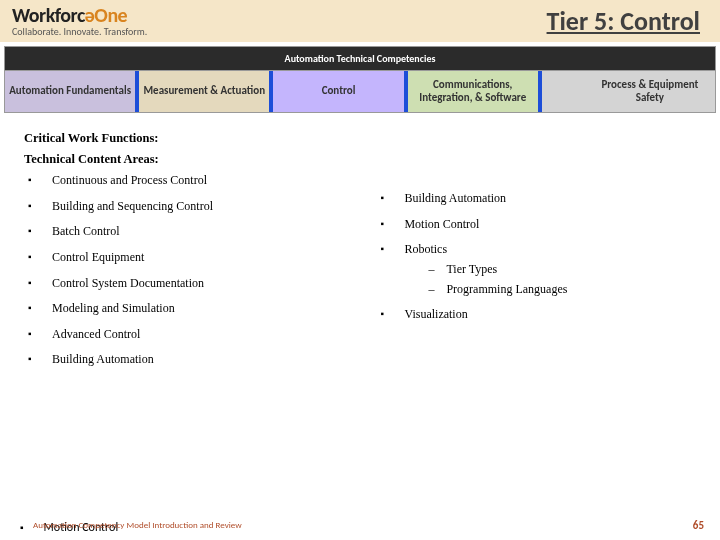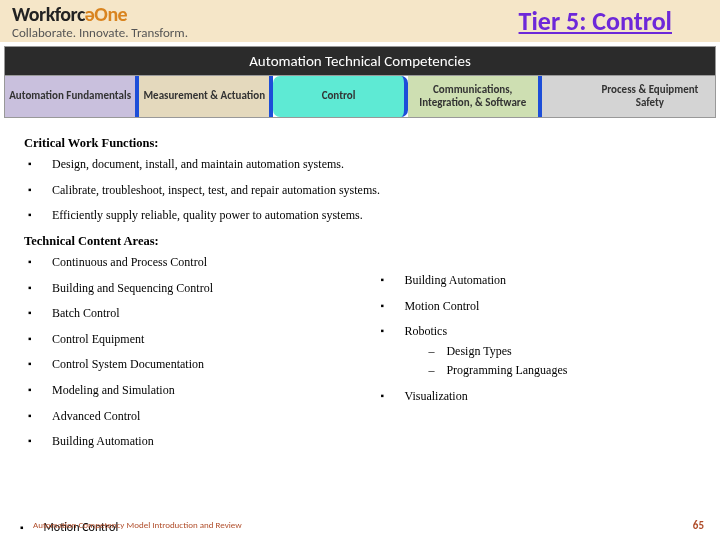--- a/index.html
+++ b/index.html
@@ -19,36 +19,36 @@
     justify-content: space-between;
     padding: 18px 12px;
   }
   .logo {
     display: flex;
     flex-direction: column;
     line-height: 1;
   }
   .logo-main { font-size: 20px; font-weight: 700; color: #222; letter-spacing: -0.5px; }
   .logo-main .one { color: #d9841f; font-weight: 800; }
-  .logo-tag { font-size: 13px; color: #555; margin-top: 2px; }
+  .logo-tag { font-size: 10px; color: #555; margin-top: 2px; }
   .title {
     font-size: 26px;
     font-weight: 800;
-    color: #6d28d9;
+    color: #404040;
     text-decoration: underline;
-    margin-right: 36px;
+    margin-right: 8px;
   }
   .banner {
     margin: 4px 4px 2px 4px;
   }
   .banner-title {
     background: #2b2b2b;
     color: #fff;
-    font-size: 15px;
-    font-weight: 400;
+    font-size: 10px;
+    font-weight: 700;
     text-align: center;
     padding: 5px 0;
     border: 1px solid #999;
   }
   .tabs {
     display: flex;
     border: 1px solid #999;
     border-top: none;
   }
   .tab {
@@ -60,21 +60,21 @@
     padding: 8px 4px;
     border-right: 4px solid #1d4ed8;
     line-height: 1.15;
     display: flex;
     align-items: center;
     justify-content: center;
   }
   .tab:last-child { border-right: none; }
   .c-purple { background: #c9c0dd; }
   .c-tan    { background: #e4d9bd; }
-  .c-gold   { background: #5eead4; border-radius: 7px; }
+  .c-gold   { background: #c4b5fd; }
   .c-green  { background: #cedfb2; }
   .c-gray   { background: #d4d4d4; padding-left: 47px; }
   .content {
     padding: 10px 24px 0 24px;
     font-size: 12px;
     color: #000;
     font-family: Liberation Serif, serif;
   }
   .section-h {
     font-weight: 700;
@@ -157,25 +157,20 @@
     <div class="tab c-tan">Measurement &amp; Actuation</div>
     <div class="tab c-gold">Control</div>
     <div class="tab c-green">Communications, Integration, &amp; Software</div>
     <div class="tab c-gray">Process &amp; Equipment Safety</div>
   </div>
 </div>
 
 <div class="content">
 
   <div class="section-h">Critical Work Functions:</div>
-  <ul class="sq">
-    <li>Design, document, install, and maintain automation systems.</li>
-    <li>Calibrate, troubleshoot, inspect, test, and repair automation systems.</li>
-    <li>Efficiently supply reliable, quality power to automation systems.</li>
-  </ul>
 
   <div class="section-h">Technical Content Areas:</div>
 
   <div class="cols">
     <div class="col-left">
       <ul class="sq">
         <li>Continuous and Process Control</li>
         <li>Building and Sequencing Control</li>
         <li>Batch Control</li>
         <li>Control Equipment</li>
@@ -185,21 +180,21 @@
         <li>Building Automation</li>
       </ul>
     </div>
     <div class="col-right">
       <ul class="sq">
         <li>Building Automation</li>
         <li>Motion Control</li>
         <li>
           <span>Robotics</span>
           <ul class="sub">
-            <li>Design Types</li>
+            <li>Tier Types</li>
             <li>Programming Languages</li>
           </ul>
         </li>
         <li>Visualization</li>
       </ul>
     </div>
   </div>
 
 </div>
 

